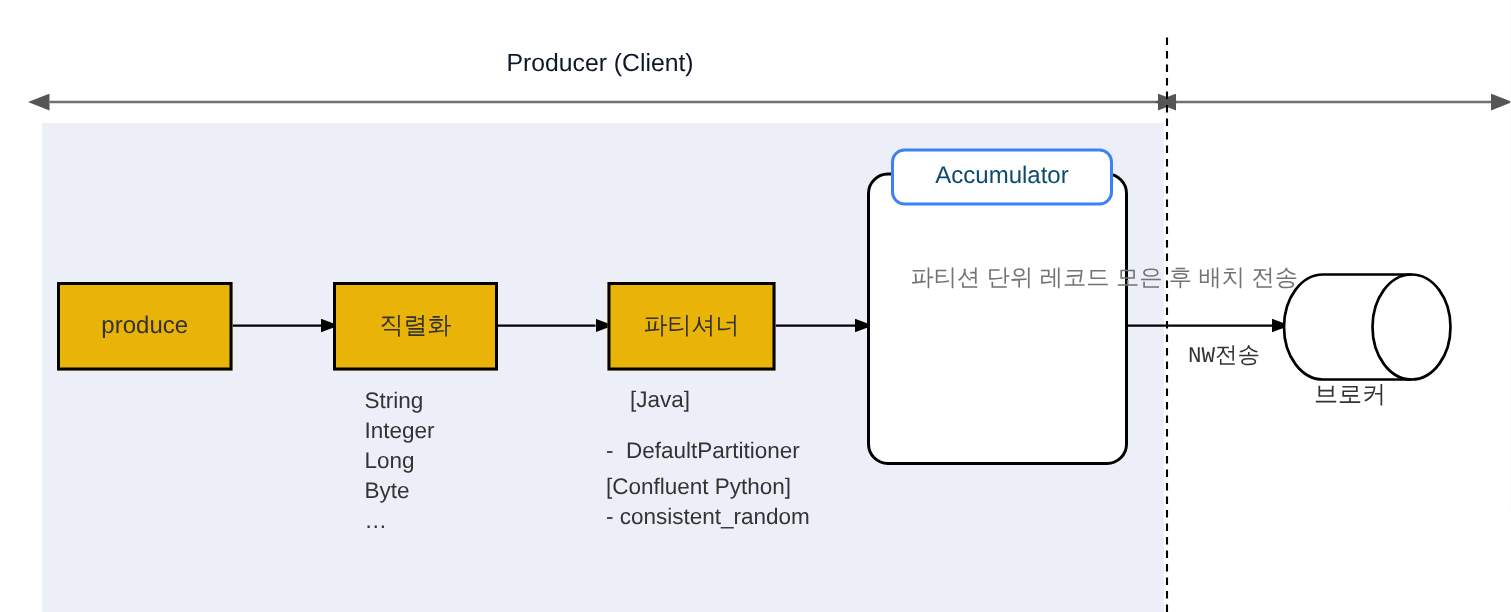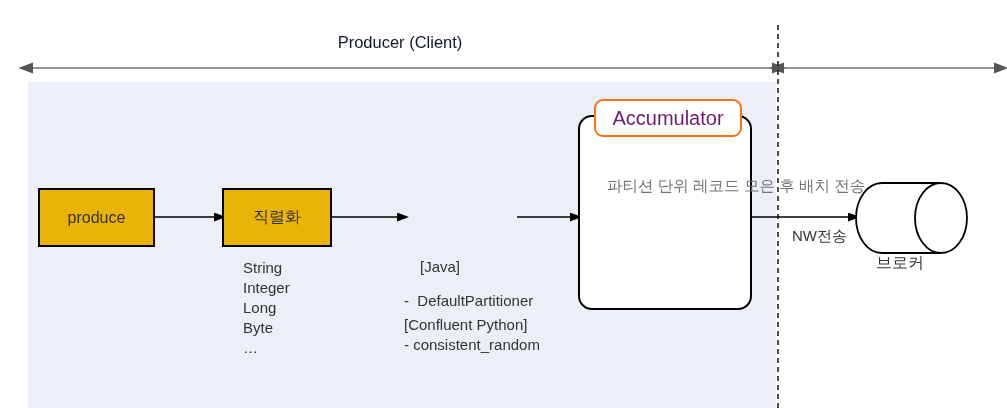--- a/index.html
+++ b/index.html
@@ -53,28 +53,28 @@
     font-size: 16px;
     color: #333333;
   }
   .note {
     font-size: 15px;
     color: #333333;
   }
   .accum-label {
     position: absolute;
     background: #ffffff;
-    border: 2px solid #f97316;
+    border: 2px solid #3b82f6;
     border-radius: 9px;
     box-sizing: border-box;
     display: flex;
     align-items: center;
     justify-content: center;
-    font-size: 20px;
-    color: #701a75;
+    font-size: 16px;
+    color: #0c4a6e;
     z-index: 4;
   }
   .accum-body {
     position: absolute;
     background: #ffffff;
     border: 2px solid #000000;
     border-radius: 14px;
     box-sizing: border-box;
     z-index: 2;
   }
@@ -88,20 +88,21 @@
   .broker-text {
     position: absolute;
     font-size: 16px;
     color: #333333;
     z-index: 5;
   }
   .nw-text {
     position: absolute;
     font-size: 15px;
     color: #333333;
+    font-family: Liberation Mono, monospace;
   }
 </style>
 </head>
 <body>
 
 <div id="canvas">
 
   <div class="bg-panel"></div>
 
   <svg class="layer" viewBox="0 0 1007 408">
@@ -141,20 +142,23 @@
   <div class="txt hdr-label" style="left:300px; top:32px; width:200px;">Producer (Client)</div>
 
   <div class="box" style="left:38px; top:188px; width:117px; height:59px;">
     <span>produce</span>
   </div>
 
   <div class="box" style="left:222px; top:188px; width:110px; height:59px;">
     <span>직렬화</span>
   </div>
 
+  <div class="box" style="left:405px; top:188px; width:112px; height:59px;">
+    <span>파티셔너</span>
+  </div>
 
   <div class="accum-body" style="left:578px; top:115px; width:174px; height:195px;"></div>
   <div class="accum-label" style="left:594px; top:99px; width:148px; height:38px;">
     <span>Accumulator</span>
   </div>
   <div class="accum-text" style="left:607px; top:176px;">파티션 단위
 레코드 모은 후
 배치 전송</div>
 
   <div class="broker-text" style="left:876px; top:208px;margin-top:45px;">브로커</div>

